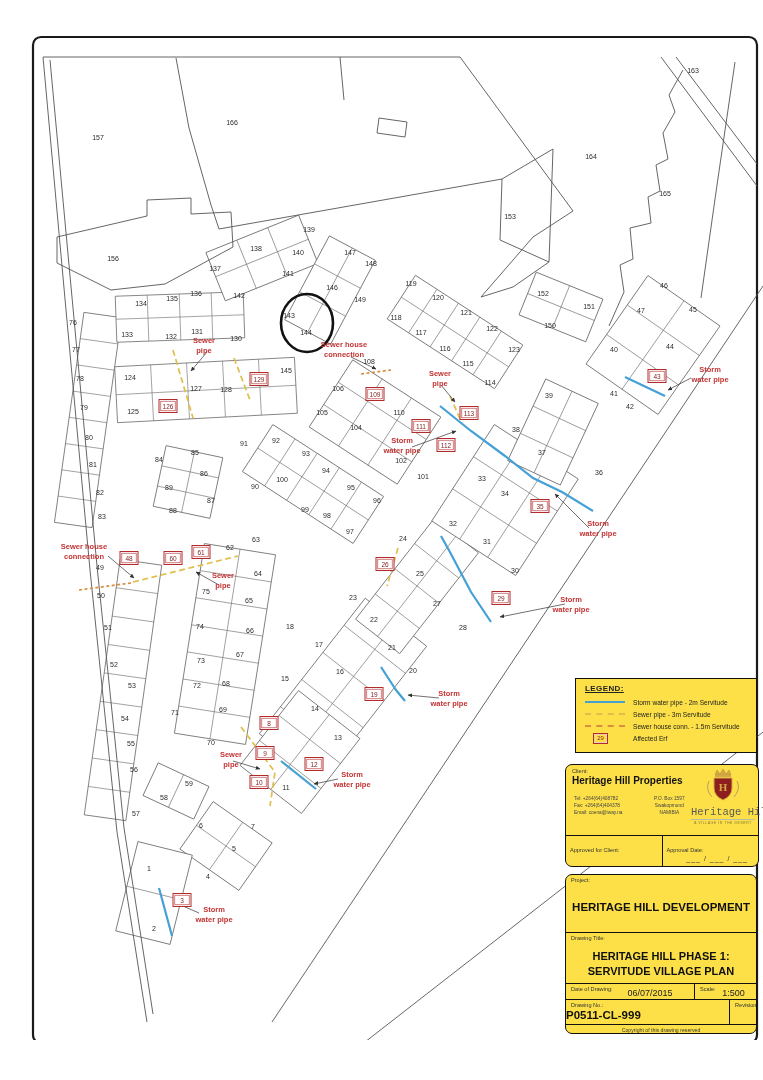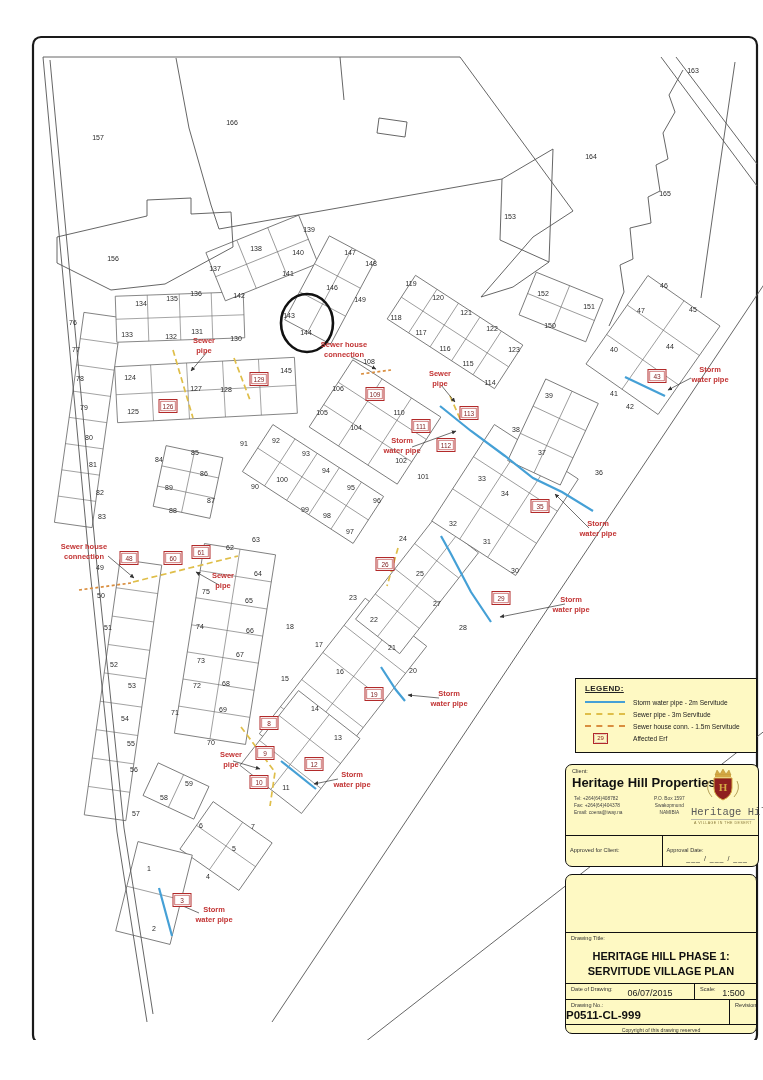--- a/index.html
+++ b/index.html
@@ -1,35 +1,35 @@
 <!DOCTYPE html>
 <html><head>
 <meta charset="utf-8">
 <style>
   html,body{margin:0;padding:0;background:#fff;}
   .page{position:relative;width:763px;height:1040px;background:#fff;overflow:hidden;
         font-family:"Liberation Sans",sans-serif;margin-left:13px;}
   #map{position:absolute;left:0;top:0;}
-  .panel{position:absolute;background:#fef9c3;border:1.4px solid #111;box-sizing:border-box;}
+  .panel{position:absolute;background:#fde047;border:1.4px solid #111;box-sizing:border-box;}
   
   #legend{left:562px;top:678px;width:182px;height:75px;padding:5px 7px 0 9px;}
   #legend .ltitle{font-size:8px;font-weight:bold;text-decoration:underline;color:#222;margin-bottom:3px;letter-spacing:.4px;}
   .lrow{display:flex;align-items:center;height:12px;}
   .lsym{width:44px;flex:0 0 44px;display:flex;align-items:center;}
   .lsym .solid{width:40px;height:2px;background:#45a0d6;}
   .lsym .dashY{width:40px;height:0;border-top:2px dashed #dfbe49;}
   .lsym .dashO{width:40px;height:0;border-top:2px dashed #d98e3f;}
   .lsym .erfbox{width:13px;height:9px;border:1px solid #b22a2a;font-size:6px;color:#8a1f1f;
                 display:flex;align-items:center;justify-content:center;margin-left:8px;box-shadow:inset 0 0 0 .5px #fff, inset 0 0 0 1px #c96;}
   .ltext{font-size:6.6px;color:#222;padding-left:4px;white-space:nowrap;}
   
   #client{left:552px;top:764px;width:194px;height:103px;border-radius:7px;border-width:1.8px;}
   .tiny{font-size:5.6px;color:#333;}
   #client .clabel{position:absolute;left:6px;top:3px;}
-  #client .cname{position:absolute;left:6px;top:10px;font-size:13px;font-weight:bold;color:#111;white-space:nowrap;}
+  #client .cname{position:absolute;left:6px;top:10px;font-size:10px;font-weight:bold;color:#111;white-space:nowrap;}
   #client .contact{position:absolute;left:8px;top:30px;font-size:4.8px;color:#444;line-height:7px;}
   #client .addr{position:absolute;left:88px;top:30px;font-size:4.8px;color:#444;line-height:7px;text-align:center;}
   #client .approw{position:absolute;left:0;right:0;bottom:0;height:30px;border-top:1.2px solid #111;display:flex;}
   #client .appcell{flex:1;padding:2px 4px;position:relative;}
   #client .appcell.first{border-right:1.2px solid #111;max-width:95px;}
   #client .appdate{position:absolute;right:10px;bottom:4px;font-size:7px;color:#333;letter-spacing:1px;}
   
   #logo{position:absolute;right:3px;top:2px;width:64px;height:66px;text-align:center;}
   #logo .lg-name{font-family:Liberation Mono, monospace;font-size:10.5px;color:#5a5a5a;margin-top:1px;white-space:nowrap;}
   #logo .lg-tag{font-size:3.6px;color:#8a7a3a;letter-spacing:.5px;border-top:.5px solid #bba;margin-top:1px;padding-top:1px;}
@@ -575,20 +575,24 @@
         <span class="tiny">Approved for Client:</span>
       </div>
       <div class="appcell">
         <span class="tiny">Approval Date:</span>
         <span class="appdate">___ / ___ / ___</span>
       </div>
     </div>
   </div>
 
   <div id="project" class="panel">
+    <div class="row" id="r-project">
+      <span class="blklabel">Project:</span>
+      <div class="big">HERITAGE HILL DEVELOPMENT</div>
+    </div>
     <div class="row" id="r-title">
       <span class="blklabel">Drawing Title:</span>
       <div class="big">
         <div>HERITAGE HILL PHASE 1:</div>
         <div>SERVITUDE VILLAGE PLAN</div>
       </div>
     </div>
     <div class="row" id="r-date">
       <div class="cell1">
         <span class="blklabel">Date of Drawing:</span>

